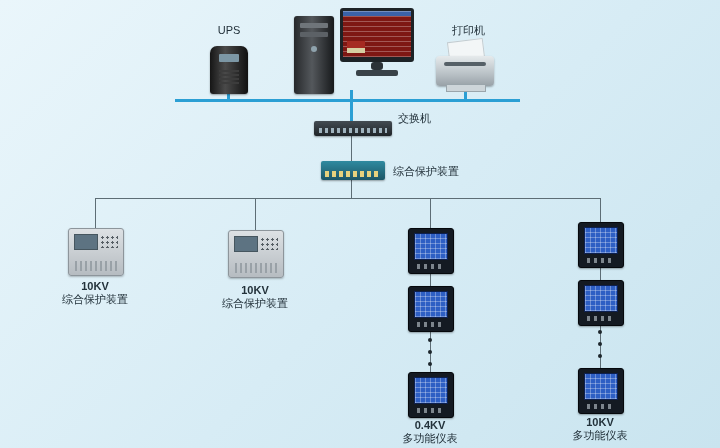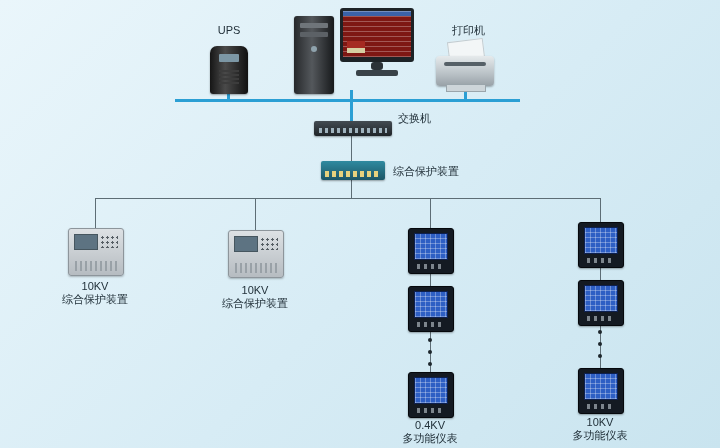--- a/index.html
+++ b/index.html
@@ -3,21 +3,21 @@
 <meta charset="utf-8">
 <style>
   html,body{margin:0;padding:0;}
   .stage{
     position:relative;width:720px;height:448px;overflow:hidden;
     background:linear-gradient(135deg,#eaf6fb 0%,#d7ecf5 55%,#c9e4ef 100%);
     font-family:"Liberation Sans","DejaVu Sans",sans-serif;
   }
   .lbl{position:absolute;font-size:11px;color:#22313a;line-height:12px;white-space:nowrap;}
   .lbl.center{text-align:center;}
-  .lbl.bold{font-weight:normal;}
+  .lbl.bold{font-weight:bold;}
   .line{position:absolute;background:#5d6d75;}
   .line.bus{background:#2b9fd4;}
   
   .ups{position:absolute;left:210px;top:46px;width:38px;height:48px;border-radius:7px 7px 3px 3px;
     background:linear-gradient(90deg,#161616,#4a4a4a 40%,#101010);box-shadow:0 1px 2px rgba(0,0,0,.35);}
   .ups .screen{position:absolute;left:9px;top:8px;width:20px;height:8px;background:#6f88 ;background:#7c97a5;border-radius:1px;}
   .ups .vents{position:absolute;left:9px;top:22px;width:20px;height:16px;
     background:repeating-linear-gradient(0deg,#3c3c3c 0 2px,transparent 2px 4px);}
   
   .tower{position:absolute;left:294px;top:16px;width:40px;height:78px;border-radius:3px;

